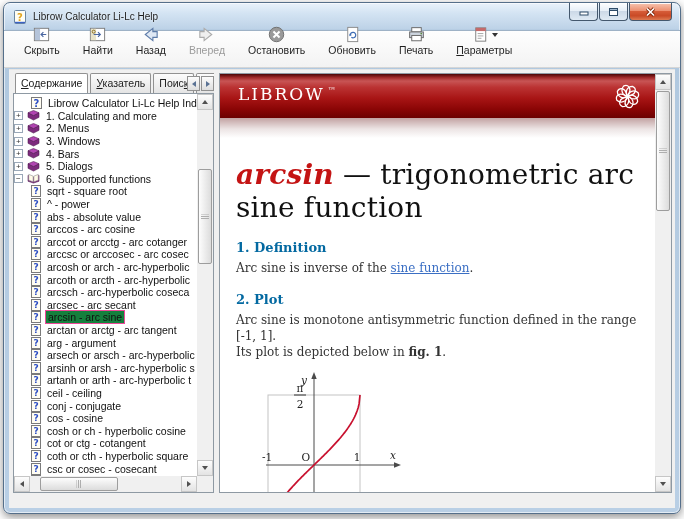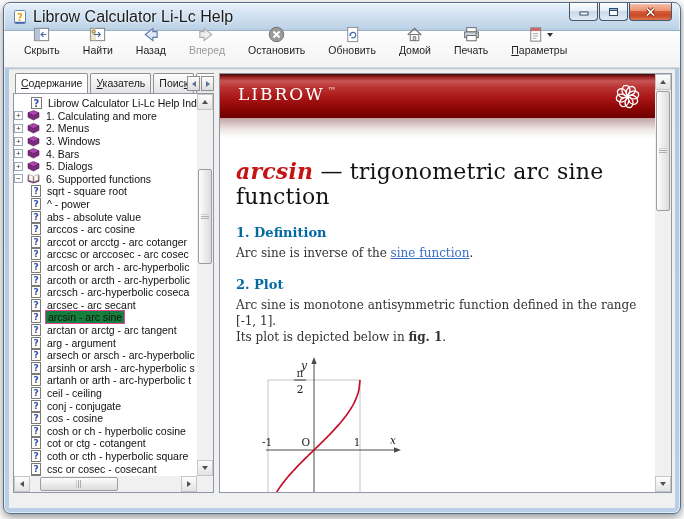--- a/index.html
+++ b/index.html
@@ -9,21 +9,21 @@
 
   
   .window { position:absolute; left:3px; top:2px; width:678px; height:512px;
     border:1px solid #5f7astatic; border:1px solid #5c7astatic;
     border:1px solid #556f8a; border-radius:7px;
     background:linear-gradient(180deg,#e9f2fb 0px,#d4e4f3 10px,#bdd2e7 26px,#b0c8df 27px,#b9cfe5 100%);
     box-shadow:0 3px 10px rgba(0,0,0,.45), inset 0 0 0 1px rgba(255,255,255,.6); }
 
   .titlebar { position:relative; height:27px; display:flex; align-items:center; padding:0 8px; }
   .title-icon { width:16px; height:16px; margin-right:5px; }
-  .title-text { font-size:16px; color:#1c1c1c; text-shadow:0 0 3px #fff; }
+  .title-text { font-size:10px; color:#1c1c1c; text-shadow:0 0 3px #fff; }
   .winbtns { position:absolute; right:8px; top:0; display:flex; }
   .winbtn { width:29px; height:18px; border:1px solid #44586d; border-top:none;
     border-radius:0 0 4px 4px; display:flex; align-items:center; justify-content:center;
     background:linear-gradient(180deg,#fdfeff 0%,#e7eff7 45%,#ccd9e7 50%,#dfeaf4 100%);
     box-shadow:inset 0 1px 0 rgba(255,255,255,.9); margin-left:1px; }
   .winbtn.close { width:43px;
     background:linear-gradient(180deg,#f6c5b1 0%,#ec9071 45%,#d55b37 50%,#c94a26 75%,#dd7b52 100%); }
 
   
   .toolbar { height:38px; background:linear-gradient(#fefefe,#f3f3f3); border-top:1px solid #9eb2c6;
@@ -87,21 +87,21 @@
   .contentview { position:absolute; left:0; top:0; right:16px; bottom:0; overflow:hidden; background:#fff;
     font-family:"DejaVu Serif", serif; }
   .banner { height:44px; position:relative;
     background:linear-gradient(180deg,#4a0404 0%,#9e2727 8%,#c85555 16%,#bb3333 30%,#a81515 55%,#8a0505 80%,#6b0101 100%); }
   .banner-fade { height:20px; background:linear-gradient(180deg,#c2a2a2 0%,#ece4e4 55%,#ffffff 100%); }
   .brand { position:absolute; left:18px; top:10px; color:#fff; font-size:17px; letter-spacing:2px; }
   .brand sup { font-size:8px; letter-spacing:0; margin-left:3px; }
   .rosette { position:absolute; right:12px; top:7px; }
 
   .article { padding:0 16px; color:#2b2b2b; }
-  h1.topic { font-size:22px; font-weight:normal; margin:20px 0 8px 0; color:#111; letter-spacing:.2px; }
+  h1.topic { font-size:28px; font-weight:normal; margin:20px 0 8px 0; color:#111; letter-spacing:.2px; }
   h1 .fn { color:#c41414; font-style:italic; font-weight:bold; }
   h2.sec { font-size:13px; margin:16px 0 5px 0; color:#0369a1; }
   .para { font-size:12px; line-height:16px; color:#333; }
   a.link { color:#3b6fc4; text-decoration:underline; }
   .figwrap { margin:10px 0 4px 24px; }
 </style>
 </head>
 <body>
 <div id="stage">
 
@@ -184,30 +184,20 @@
         </div>
         <div class="tbtn">
           <span class="ticon">
             <svg width="19" height="19" viewBox="0 0 20 20">
               <rect x="5" y="2.5" width="10.5" height="15" fill="#fff" stroke="#8a8a8a"></rect>
               <path d="M7.6 10.8 a2.9 2.9 0 1 1 1.2 2.2" fill="none" stroke="#3f6db4" stroke-width="1.3"></path>
               <polygon points="7,9.2 9.5,10.6 6.7,11.8" fill="#3f6db4"></polygon>
             </svg>
           </span>
           <span class="tlabel">Обновить</span>
-        </div>
-        <div class="tbtn">
-          <span class="ticon">
-            <svg width="19" height="19" viewBox="0 0 20 20">
-              <path d="M3 10.5 L10 3.5 L17 10.5" fill="none" stroke="#6e6e6e" stroke-width="1.4"></path>
-              <rect x="5.5" y="10" width="9" height="6.5" fill="#fff" stroke="#6e6e6e"></rect>
-              <rect x="8.6" y="12.3" width="2.8" height="4.2" fill="#bcc9dd" stroke="#6e6e6e" stroke-width="0.8"></rect>
-            </svg>
-          </span>
-          <span class="tlabel"><u>Д</u>омой</span>
         </div>
         <div class="tbtn">
           <span class="ticon">
             <svg width="19" height="19" viewBox="0 0 20 20">
               <rect x="5" y="2.8" width="10" height="4.5" fill="#fff" stroke="#666"></rect>
               <rect x="2.8" y="7.3" width="14.4" height="6" fill="#ccd4de" stroke="#666"></rect>
               <rect x="5" y="11" width="10" height="5.6" fill="#fff" stroke="#666"></rect>
               <circle cx="15" cy="9" r="0.9" fill="#5a8a3c"></circle>
             </svg>
           </span>

